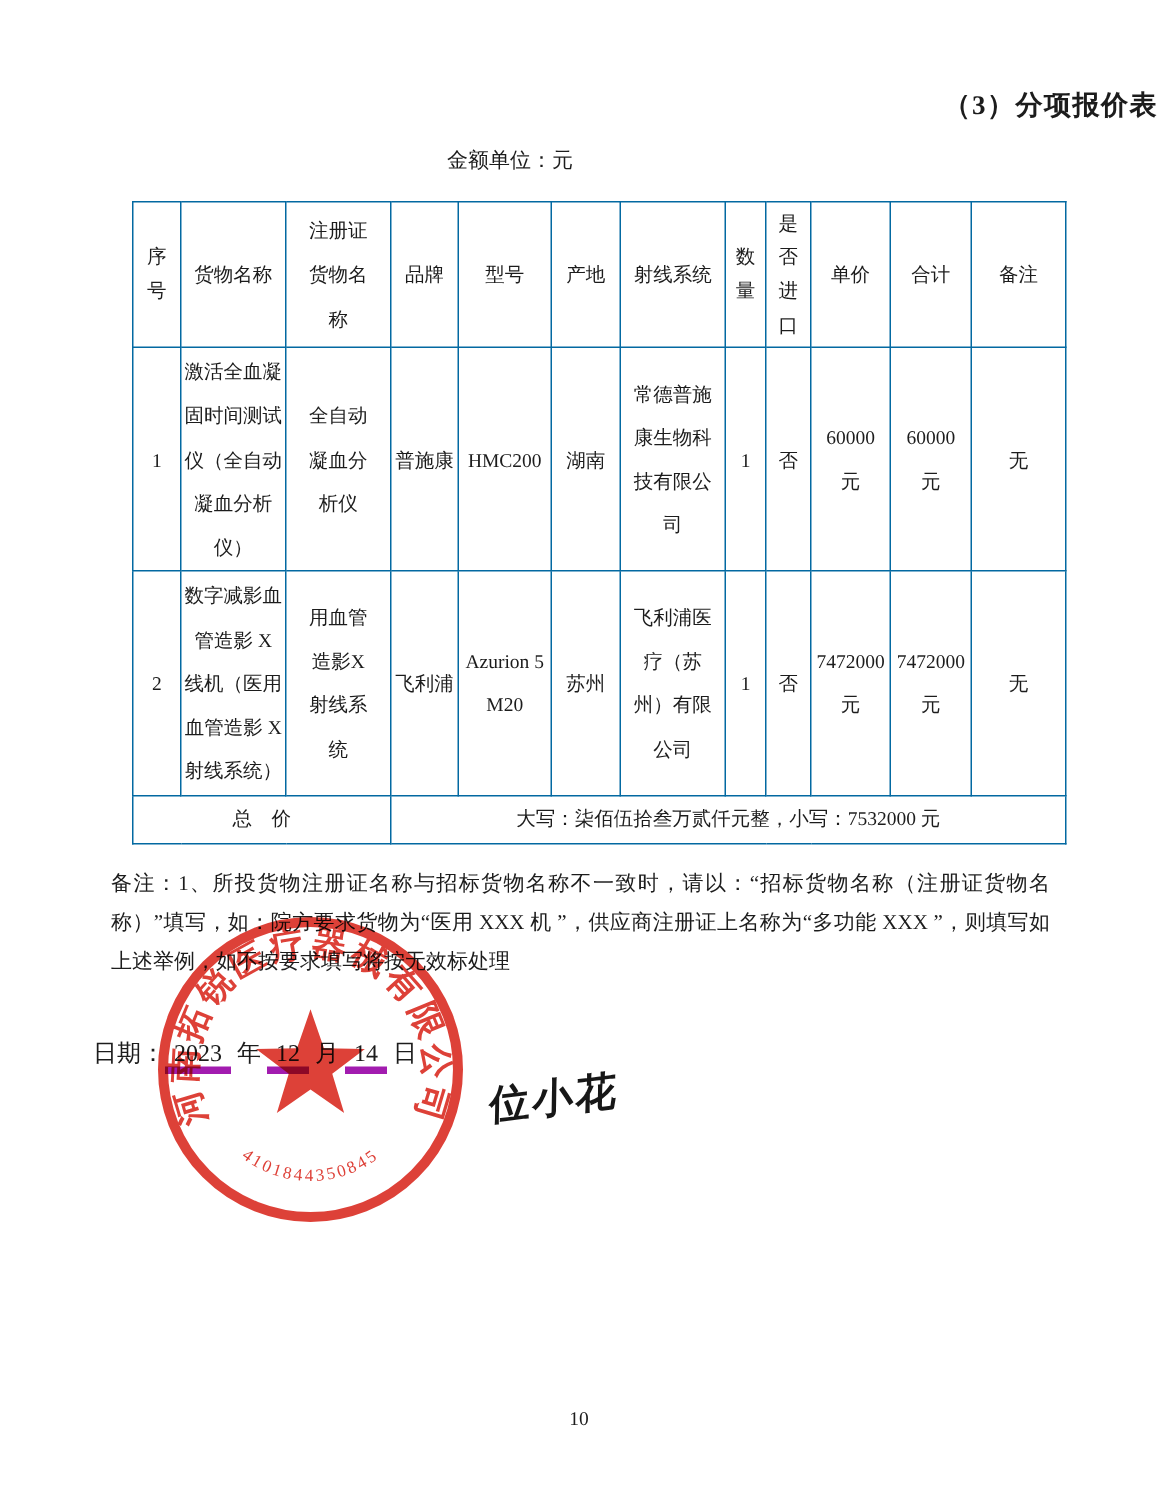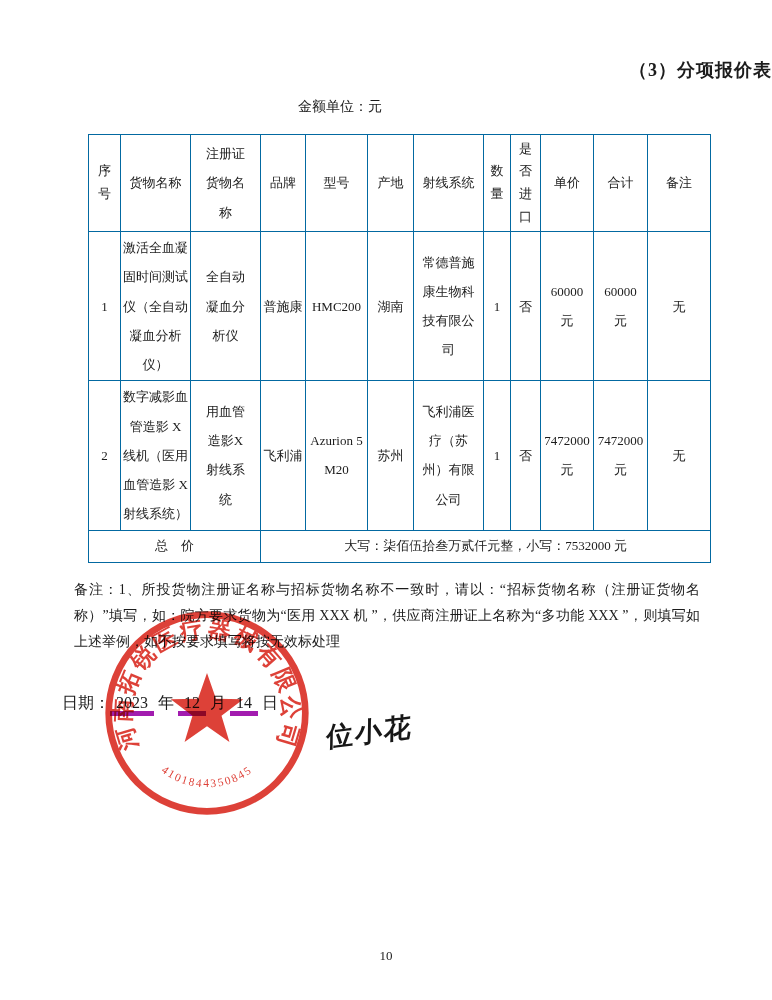--- a/index.html
+++ b/index.html
@@ -30,21 +30,21 @@
   .notes p{margin:12px;}
   .footer{position:relative;margin:30px 0 0 62px;font-size:16px;line-height:2.3;}
   .u-name{text-decoration:underline;text-underline-offset:4px;}
   .blank-line{display:inline-block;width:58px;border-bottom:1px solid #222;height:1em;vertical-align:baseline;}
   .u-seg{border-bottom:5px solid #a21caf;padding:0 6px;}
   .signature{
     position:absolute;left:326px;top:714px;font-size:27px;font-weight:600;color:#171717;
     transform:rotate(-7deg) skewX(-8deg);letter-spacing:2px;z-index:3;
   }
   .stamp{position:absolute;left:102px;top:608px;width:210px;height:210px;opacity:.88;mix-blend-mode:multiply;z-index:2;}
-  .page-num{position:absolute;top:938px;left:0;width:772px;text-align:center;font-size:13px;margin-top:10px;}
+  .page-num{position:absolute;top:938px;left:0;width:772px;text-align:center;font-size:13px;}
 </style>
 </head>
 <body>
 
 <div class="title">（3）分项报价表</div>
 <div class="unit-note">金额单位：元</div>
 
 <table class="quote">
   <colgroup>
     <col style="width:32px">

